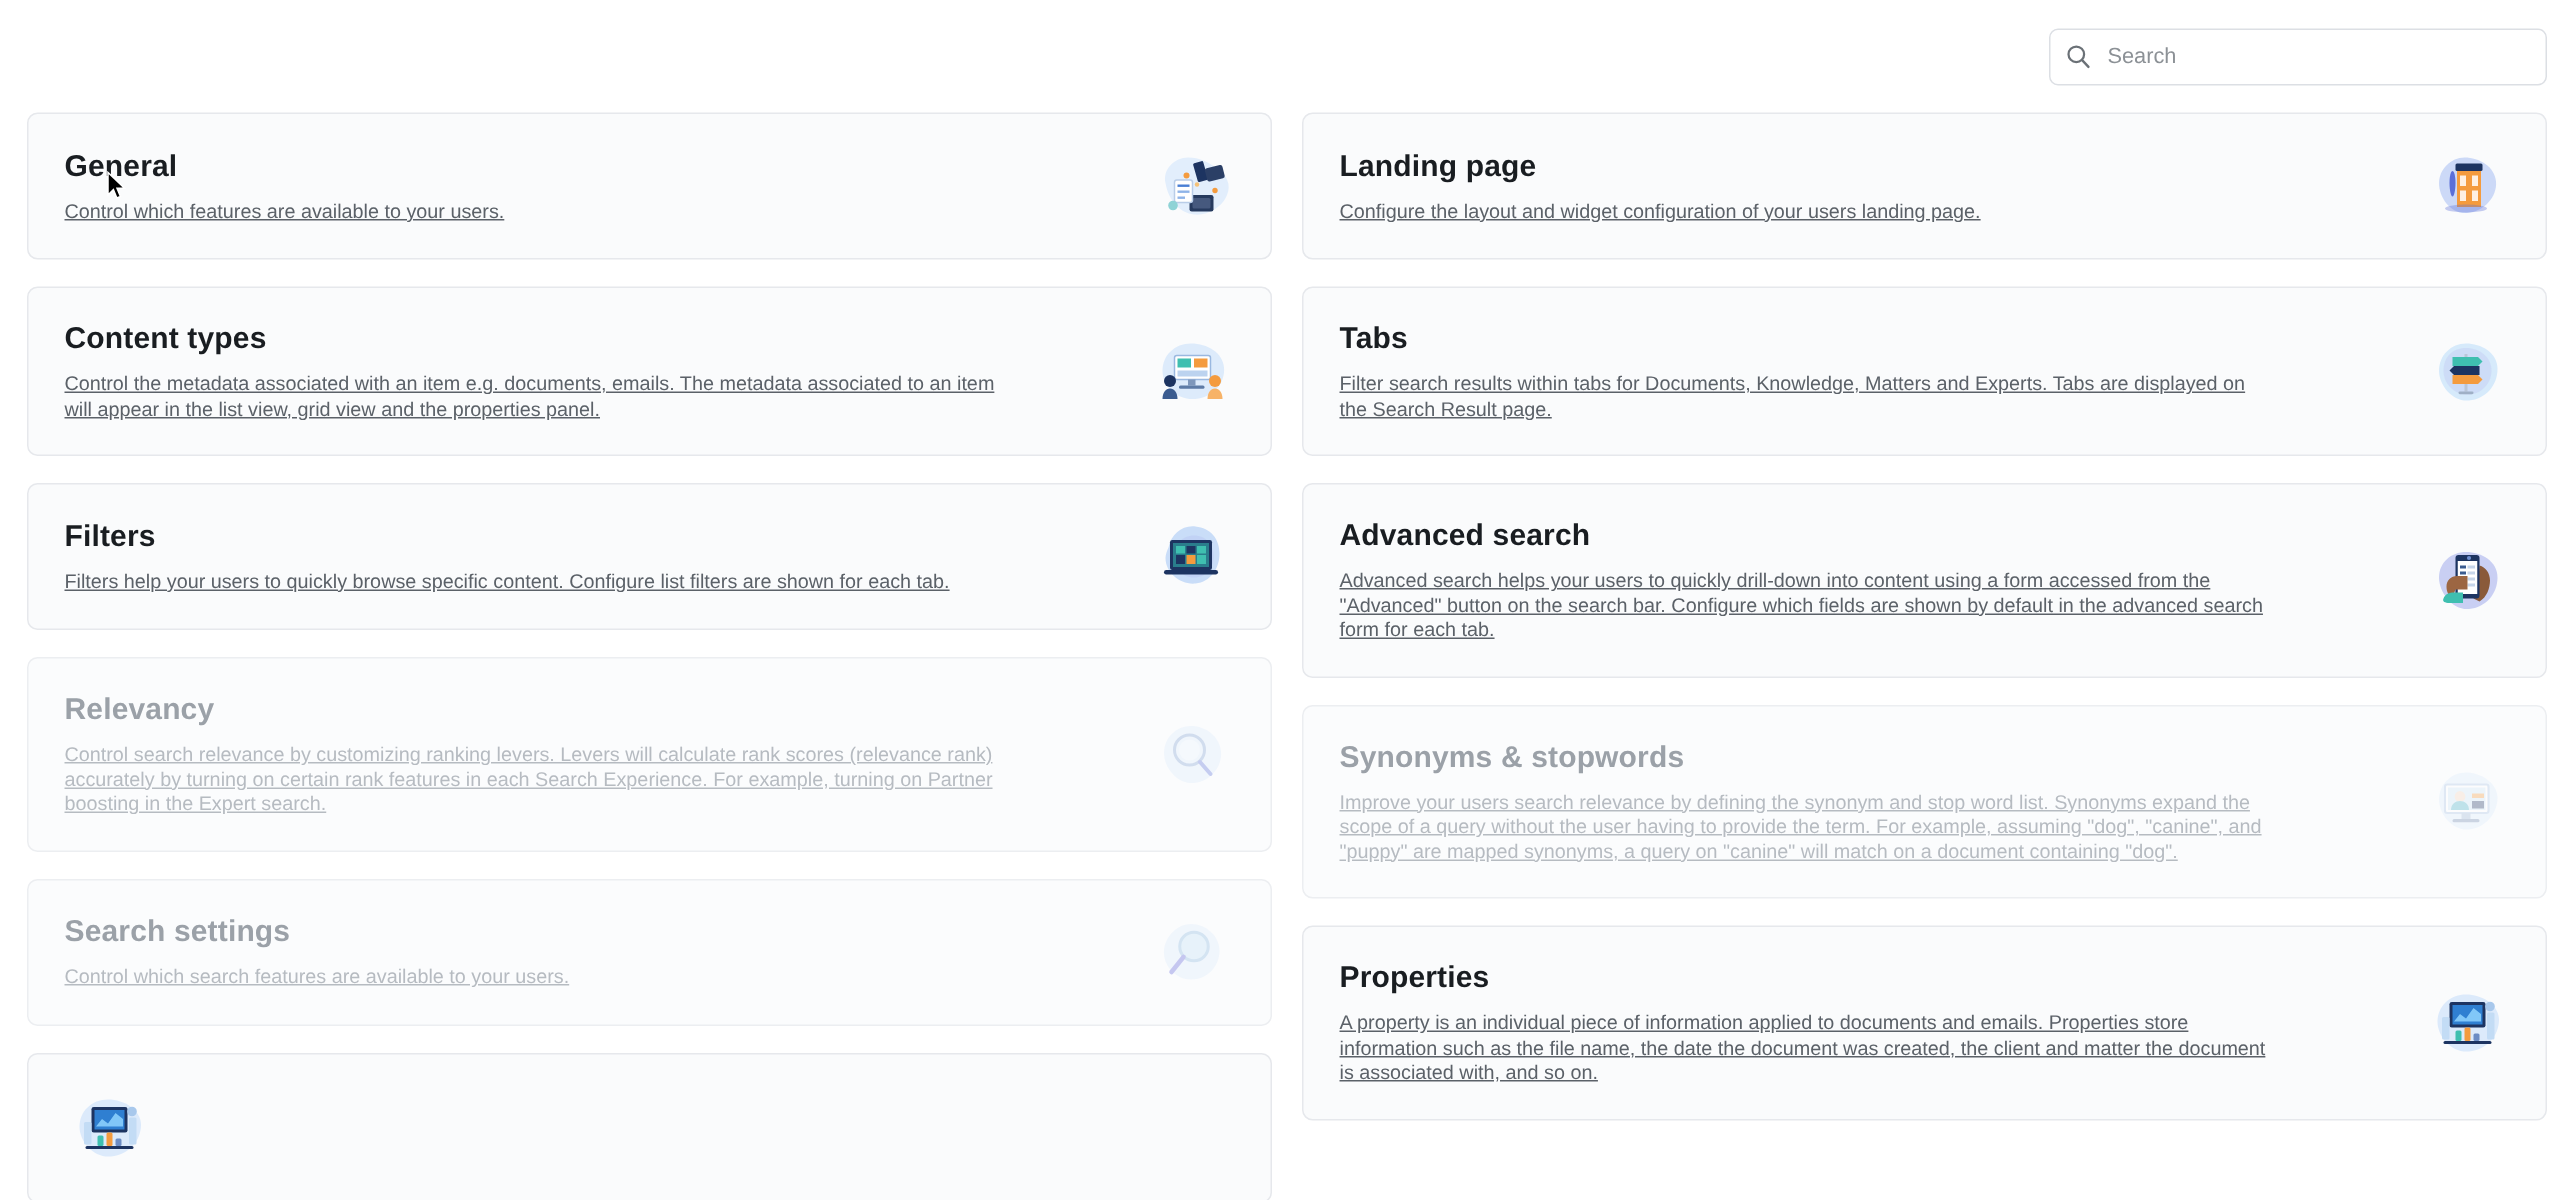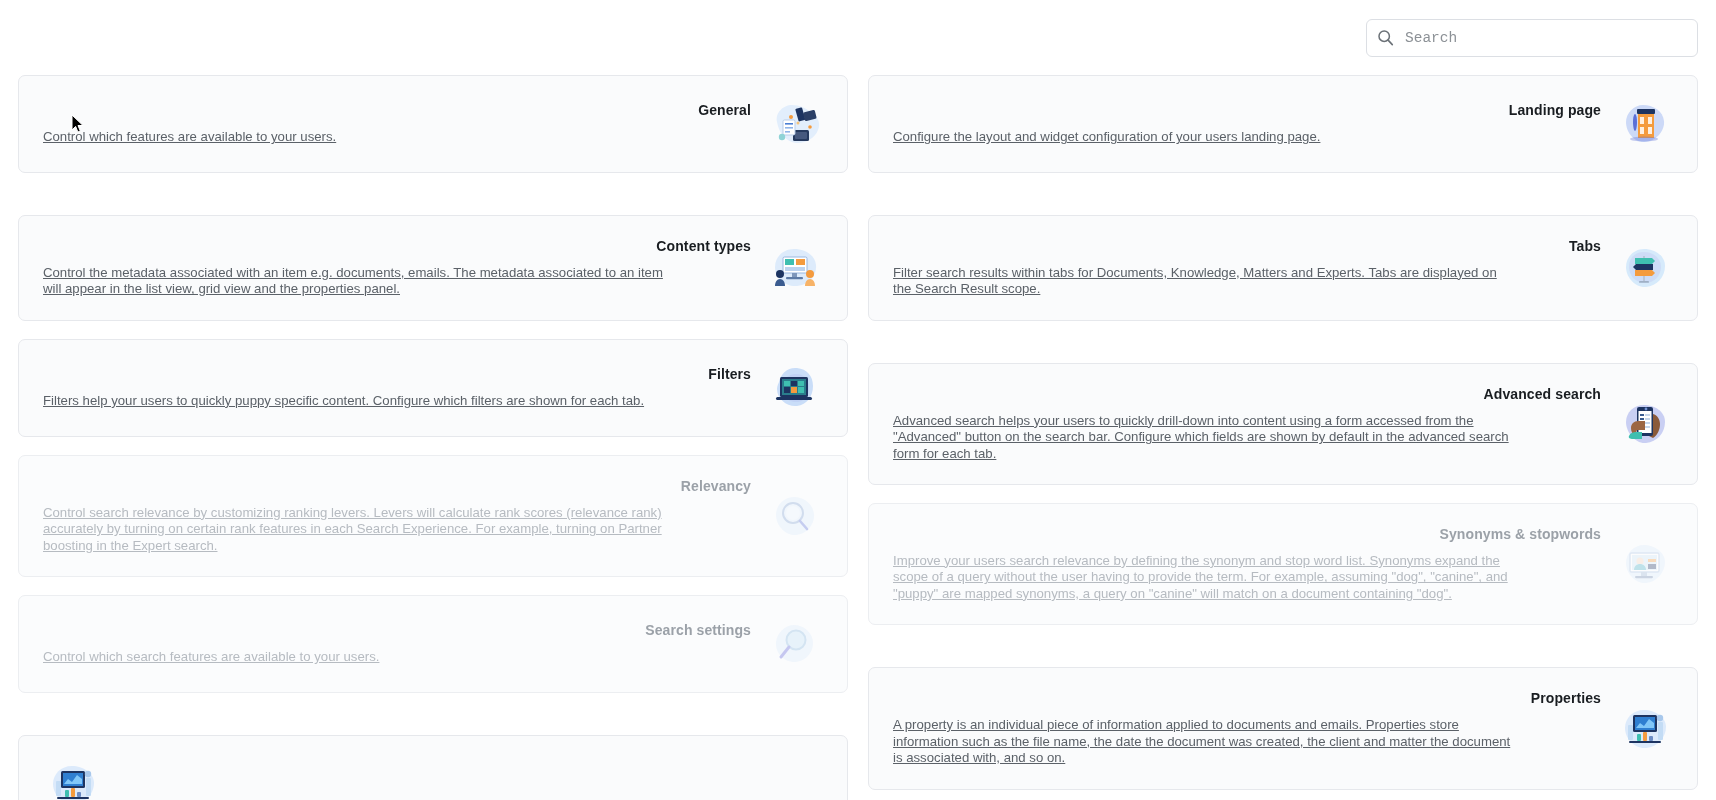--- a/index.html
+++ b/index.html
@@ -29,21 +29,21 @@
     display: flex;
     align-items: center;
     padding: 0 10px;
     gap: 9px;
   }
   .search-box svg { display:block; flex: 0 0 auto; }
   .search-input {
     border: none;
     outline: none;
     flex: 1 1 auto;
-    font-family: Liberation Mono, monospace;
+    font-family: Liberation Sans, sans-serif;
     font-size: 14.5px;
     color: #8b5cf6;
     background: transparent;
   }
   .search-input::placeholder { color: #8c9196; }
 
   
   .grid {
     display: grid;
     grid-template-columns: 1fr 1fr;
@@ -61,48 +61,47 @@
     background: #fafbfc;
     padding: 22px 24px 22px 24px;
     display: flex;
     align-items: center;
     justify-content: space-between;
     gap: 14px;
     cursor: pointer;
   }
   .card-text { flex: 1 1 auto; min-width: 0; }
   .card-title {
-    font-size: 14px;
+    font-size: 20px;
     font-weight: bold;
     color: #191d21;
     letter-spacing: .1px;
     margin: 0 0 10px 0;
     line-height: 1.2;
-    text-align: right;
   }
   .card-desc {
     font-size: 13.2px;
     color: #5b6168;
     line-height: 1.25;
     margin: 0;
     max-width: 625px;
     text-decoration: underline;
   }
   .card-icon { flex: 0 0 auto; width: 58px; height: 52px; }
   .card-icon svg { display:block; }
 
   
   .card.is-disabled { background:#fbfcfd; border-color:#eceef1; cursor: default; }
   .card.is-disabled .card-title { color: #9ba1a8; font-weight: bold; }
   .card.is-disabled .card-desc { color: #b6bbc1; }
   .card.is-disabled .card-icon { opacity: .33; }
 
   
   .h-1 { min-height: 88px; }
-  .h-2 { min-height: 100px; margin-top: 24px; }
+  .h-2 { min-height: 100px; }
   .h-3 { min-height: 109px; }
 
   
   .cursor { position: absolute; left: 71px; top: 114px; pointer-events: none; }
 </style>
 </head>
 <body>
 
 <div id="app">
 
@@ -164,21 +163,21 @@
             <path d="M10 44c0-4 2-7 5-7s5 3 5 7z" fill="#3b5c90"></path>
             <circle cx="45" cy="32" r="4" fill="#f49b3e"></circle>
             <path d="M40 44c0-4 2-7 5-7s5 3 5 7z" fill="#f7b368"></path>
           </svg>
         </div>
       </div>
 
       <div class="card h-1">
         <div class="card-text">
           <div class="card-title">Filters</div>
-          <div class="card-desc">Filters help your users to quickly puppy specific content. Configure which filters are shown for each tab.</div>
+          <div class="card-desc">Filters help your users to quickly browse specific content. Configure list filters are shown for each tab.</div>
         </div>
         <div class="card-icon">
           <svg width="58" height="52" viewBox="0 0 58 52">
             <path d="M14 20c2-9 9-15 18-14 10 1 16 8 16 18s-6 19-16 20-20-7-20-17c0-2 1-5 2-7z" fill="#c9ddf8"></path>
             <path d="M18 26c0-8 5-14 13-14s13 6 13 14-5 14-13 14-13-6-13-14z" fill="#b9c8f2" opacity=".55"></path>
             <rect x="15" y="15" width="28" height="20" rx="1.5" fill="#1d3461"></rect>
             <rect x="17" y="17" width="24" height="16" fill="#2a7d8c"></rect>
             <rect x="19" y="19" width="6" height="5" fill="#3fbfb0"></rect>
             <rect x="26" y="19" width="6" height="5" fill="#1d3461"></rect>
             <rect x="33" y="19" width="6" height="5" fill="#3fbfb0"></rect>
@@ -257,21 +256,21 @@
             <rect x="33" y="29" width="4" height="7" fill="#fff" opacity=".85"></rect>
             <path d="M18 24c0-5 1-8 2-8s2 3 2 8-1 9-2 9-2-4-2-9z" fill="#5b6fd8"></path>
             <ellipse cx="29" cy="41" rx="14" ry="2.6" fill="#5b6fd8" opacity=".35"></ellipse>
           </svg>
         </div>
       </div>
 
       <div class="card h-2">
         <div class="card-text">
           <div class="card-title">Tabs</div>
-          <div class="card-desc">Filter search results within tabs for Documents, Knowledge, Matters and Experts. Tabs are displayed on the Search Result scope.</div>
+          <div class="card-desc">Filter search results within tabs for Documents, Knowledge, Matters and Experts. Tabs are displayed on the Search Result page.</div>
         </div>
         <div class="card-icon">
           <svg width="58" height="52" viewBox="0 0 58 52">
             <path d="M11 25c0-10 8-18 18-18s21 6 21 17-8 20-19 21S11 35 11 25z" fill="#d6eafb"></path>
             <path d="M29 10c9 0 17 6 17 15s-7 16-16 16-16-7-16-16 6-15 15-15z" fill="#c3cdf2" opacity=".45"></path>
             <rect x="28" y="14" width="2" height="25" fill="#b9c6d8"></rect>
             <path d="M20 16h17l3 3-3 3H20z" fill="#3fbfb0"></path>
             <path d="M38 22H21l-3 3 3 3h17z" fill="#1d3461"></path>
             <path d="M20 28h17l3 3-3 3H20z" fill="#f49b3e"></path>
             <rect x="24" y="39" width="10" height="1.8" rx=".9" fill="#9fb0c6"></rect>

